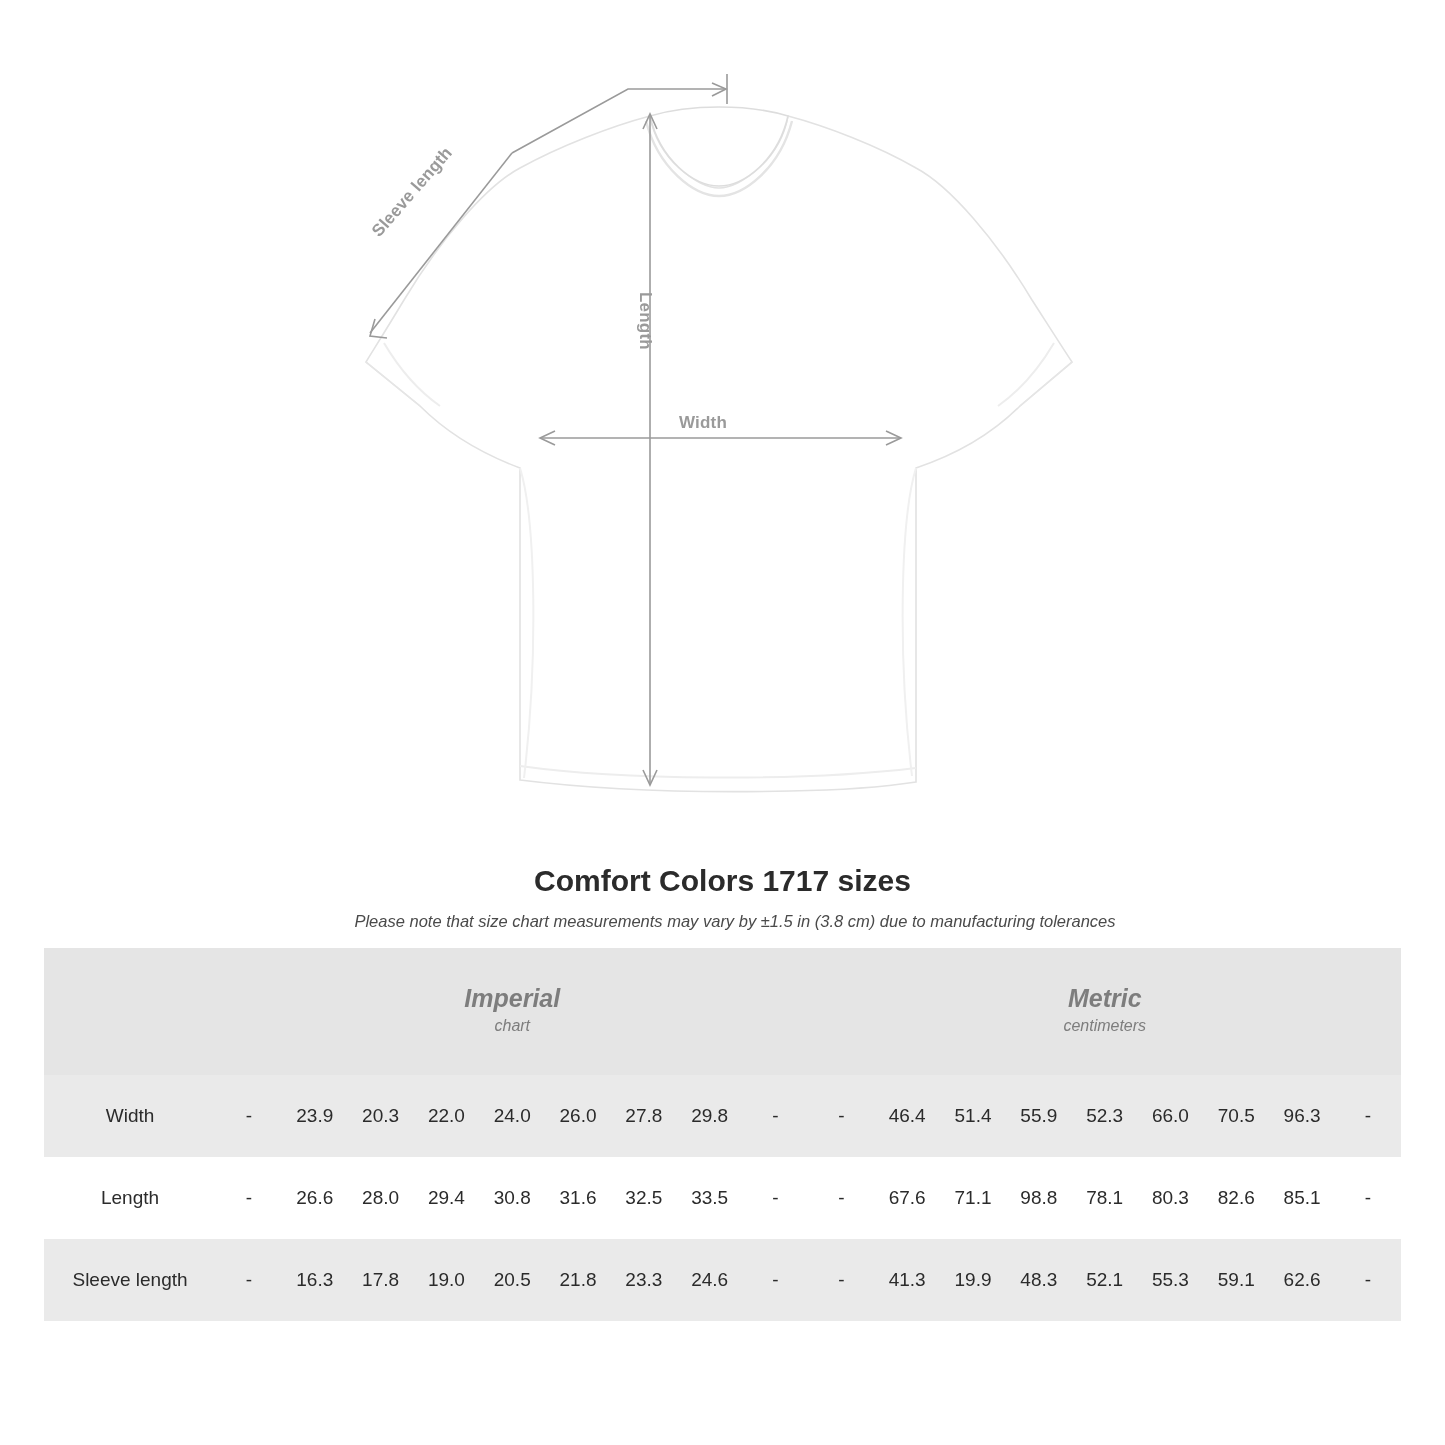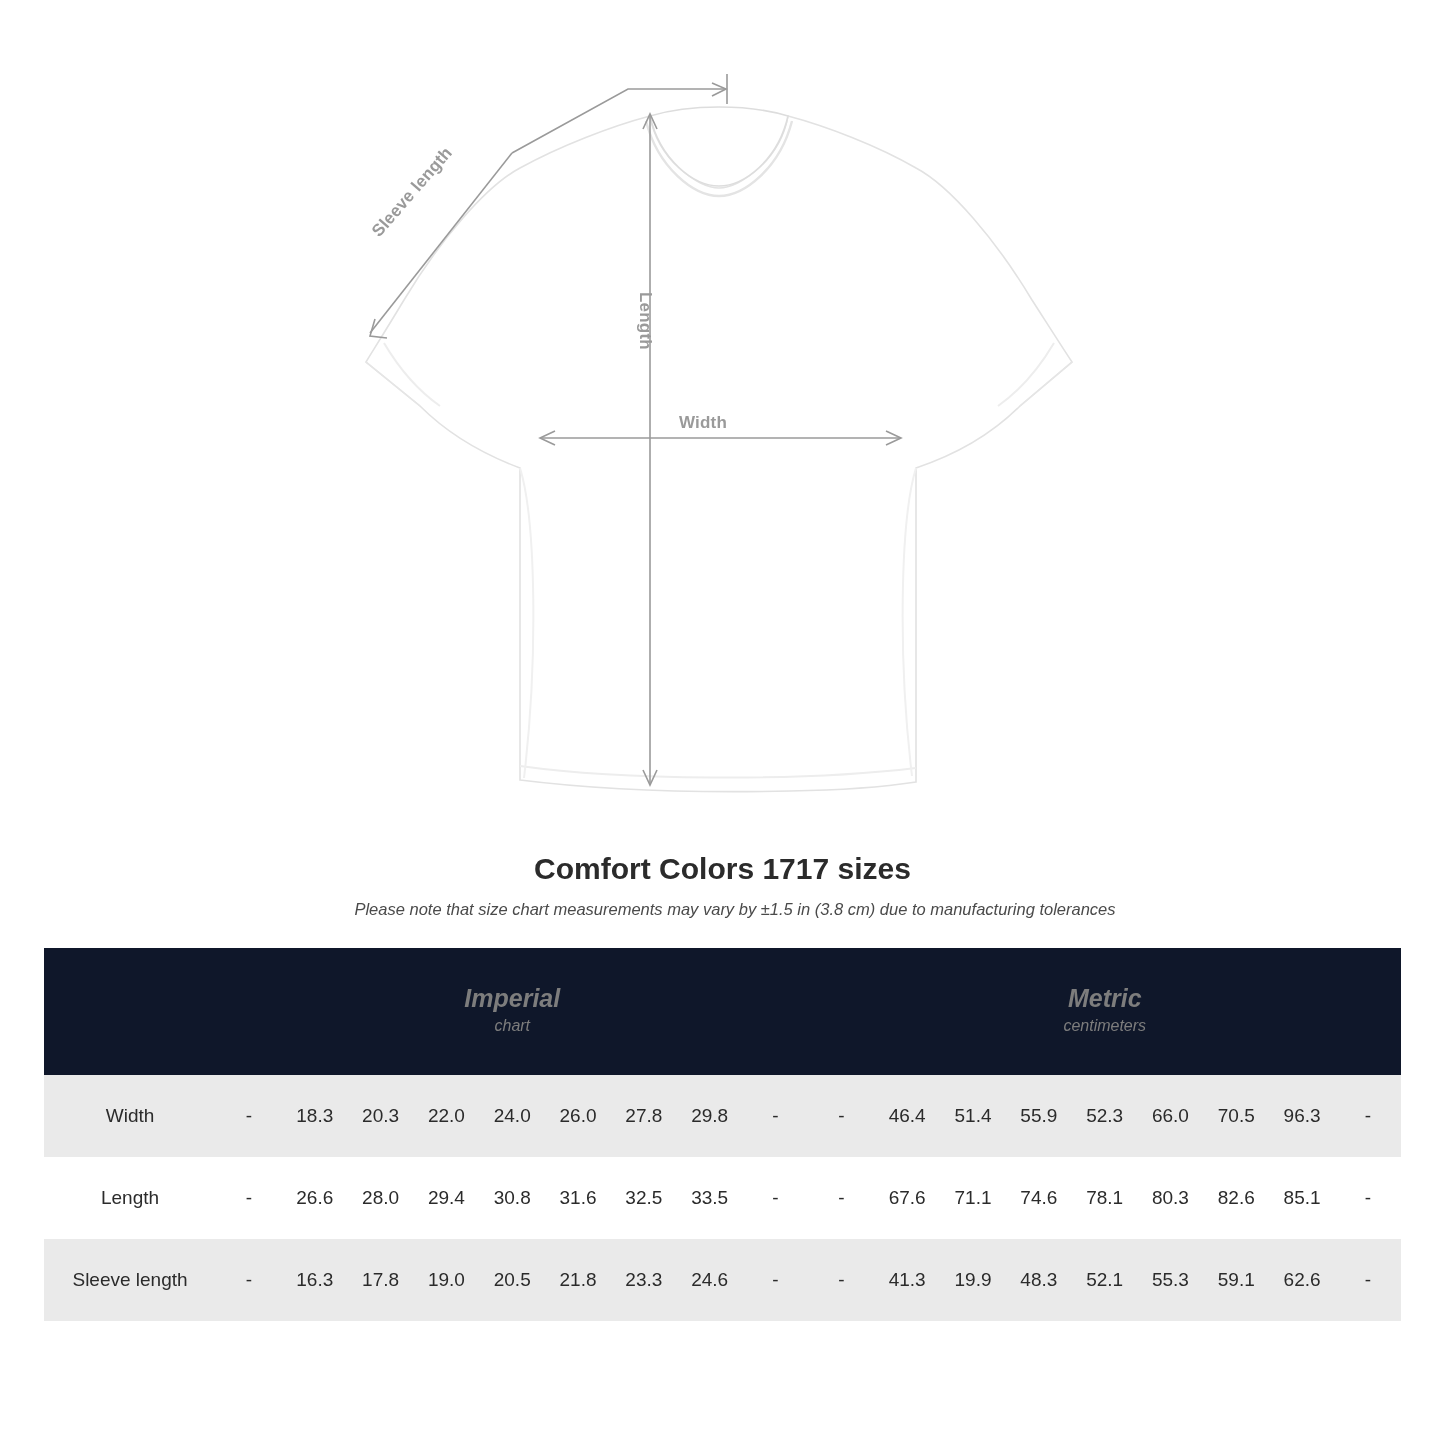--- a/index.html
+++ b/index.html
@@ -55,21 +55,21 @@
     left: 679px;
     top: 413px;
   }
 
   
   .title {
     text-align: center;
     font-size: 30px;
     font-weight: bold;
     color: #2b2b2b;
-    margin: 0;
+    margin: 12px;
     padding-top: 32px;
   }
   .subtitle {
     text-align: center;
     font-size: 16.5px;
     font-style: italic;
     color: #4a4a4a;
     margin: 14px 0 0 0;
     padding-left: 25px;
   }
@@ -85,21 +85,21 @@
     border-collapse: collapse;
     width: 100%;
     table-layout: fixed;
   }
   table.sizes td, table.sizes th {
     text-align: center;
     font-weight: normal;
     padding: 0;
   }
   .unit-row td {
-    background: #0f172a;
+    background: #e5e5e5;
     height: 127px;
     vertical-align: middle;
   }
   .unit-name {
     font-size: 25px;
     font-style: italic;
     font-weight: bold;
     color: #7d7d7d;
     line-height: 1.15;
   }
@@ -217,21 +217,21 @@
           <td colspan="9">
             <div class="unit-name">Metric</div>
             <div class="unit-sub">centimeters</div>
           </td>
         </tr>
 
 
         <tr class="data-row shaded">
           <td class="rowhead">Width</td>
           <td>-</td>
-          <td>18.3</td>
+          <td>23.9</td>
           <td>20.3</td>
           <td>22.0</td>
           <td>24.0</td>
           <td>26.0</td>
           <td>27.8</td>
           <td>29.8</td>
           <td>-</td>
           <td>-</td>
           <td>46.4</td>
           <td>51.4</td>
@@ -250,21 +250,21 @@
           <td>28.0</td>
           <td>29.4</td>
           <td>30.8</td>
           <td>31.6</td>
           <td>32.5</td>
           <td>33.5</td>
           <td>-</td>
           <td>-</td>
           <td>67.6</td>
           <td>71.1</td>
-          <td>74.6</td>
+          <td>98.8</td>
           <td>78.1</td>
           <td>80.3</td>
           <td>82.6</td>
           <td>85.1</td>
           <td>-</td>
         </tr>
 
         <tr class="data-row shaded">
           <td class="rowhead">Sleeve length</td>
           <td>-</td>

